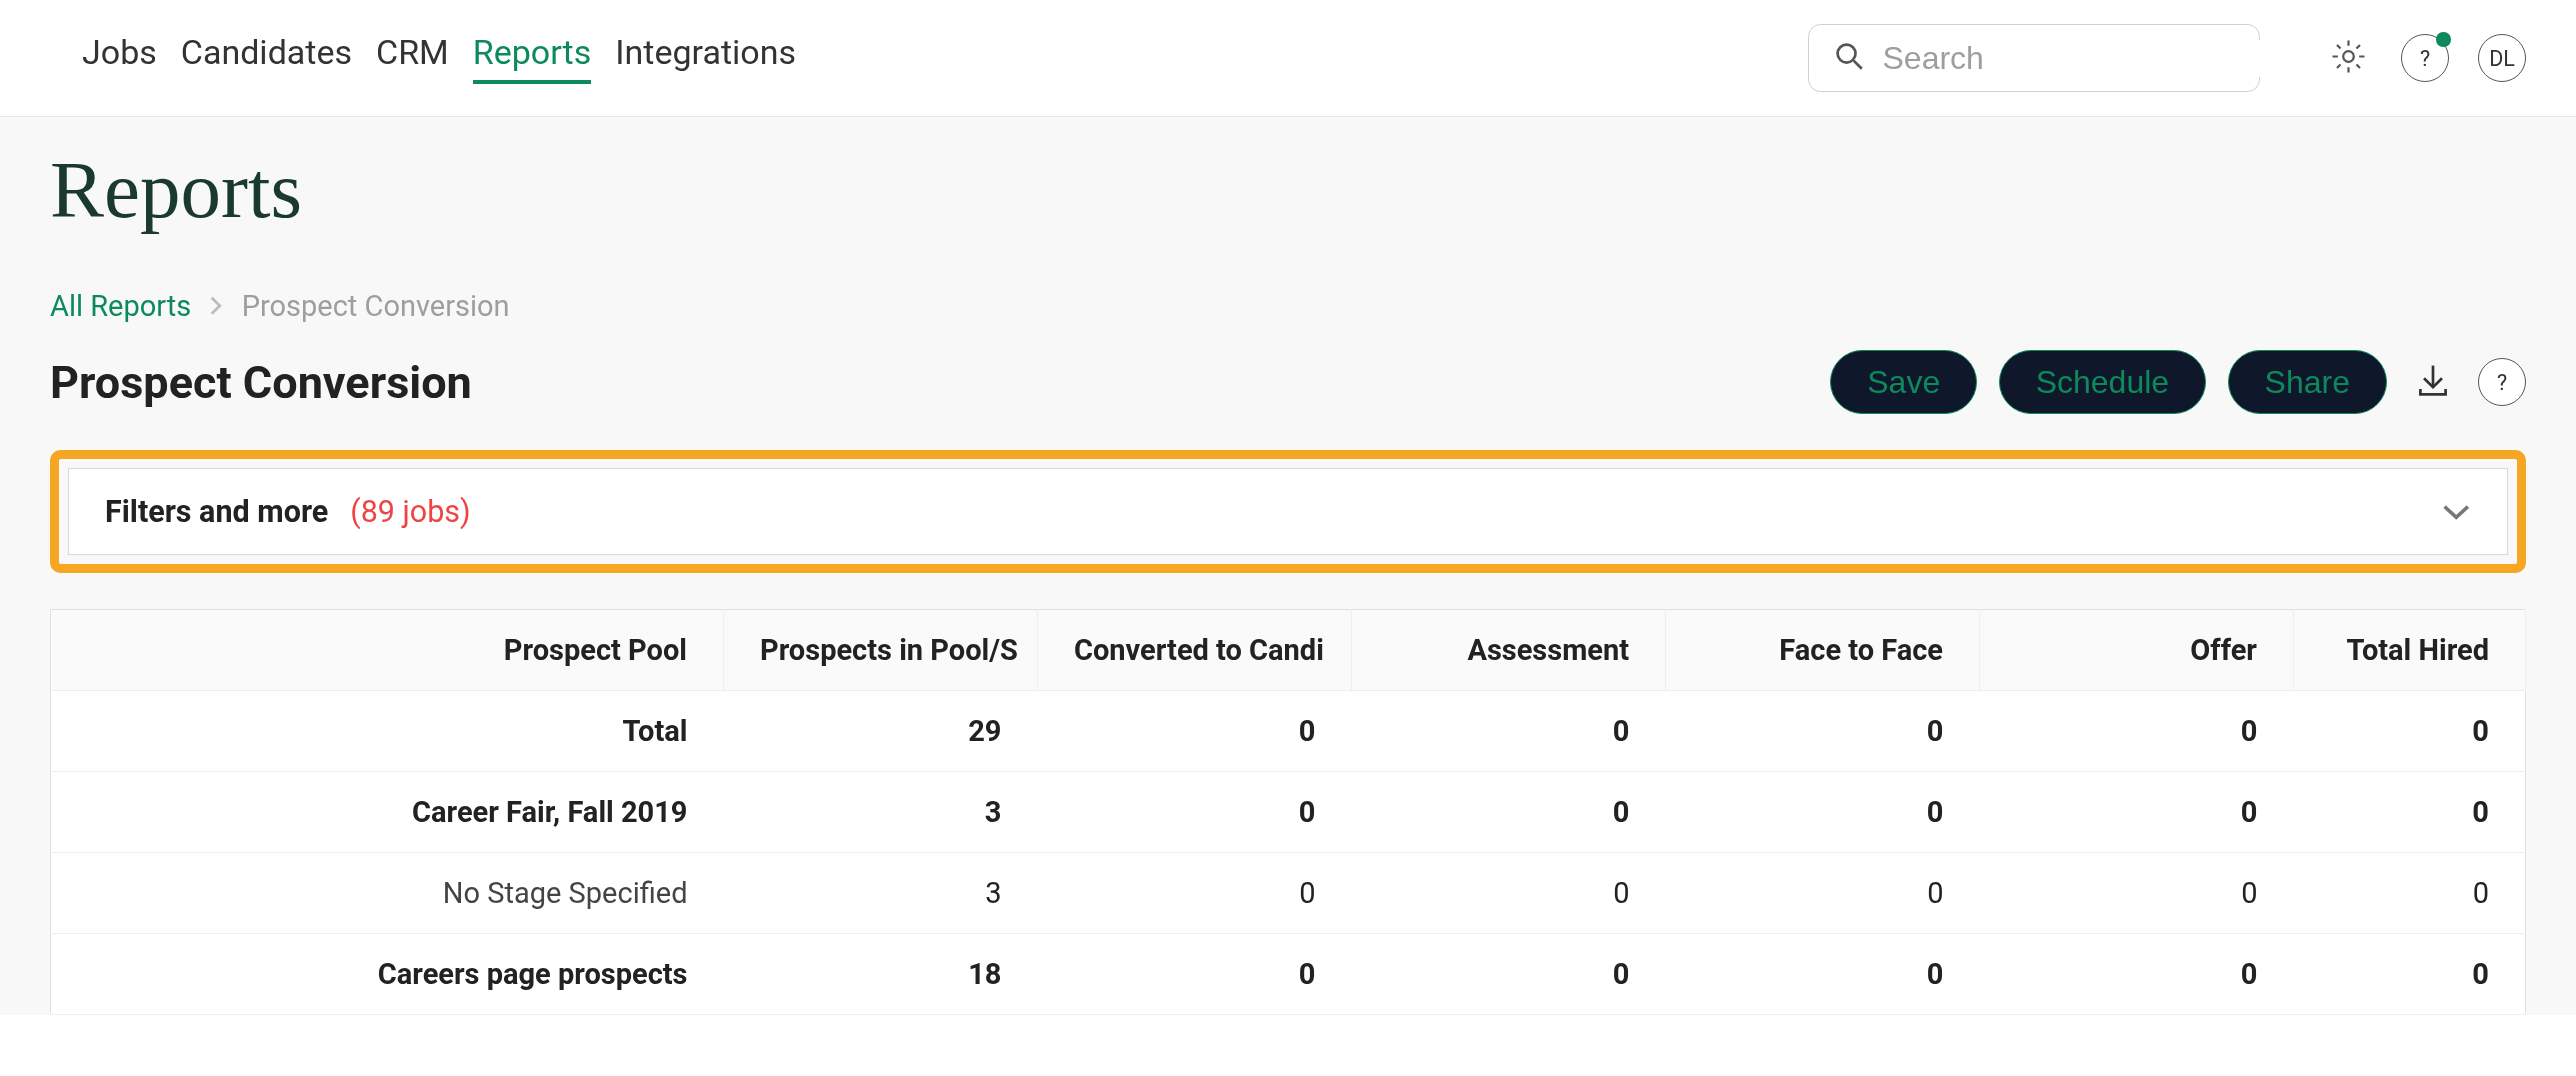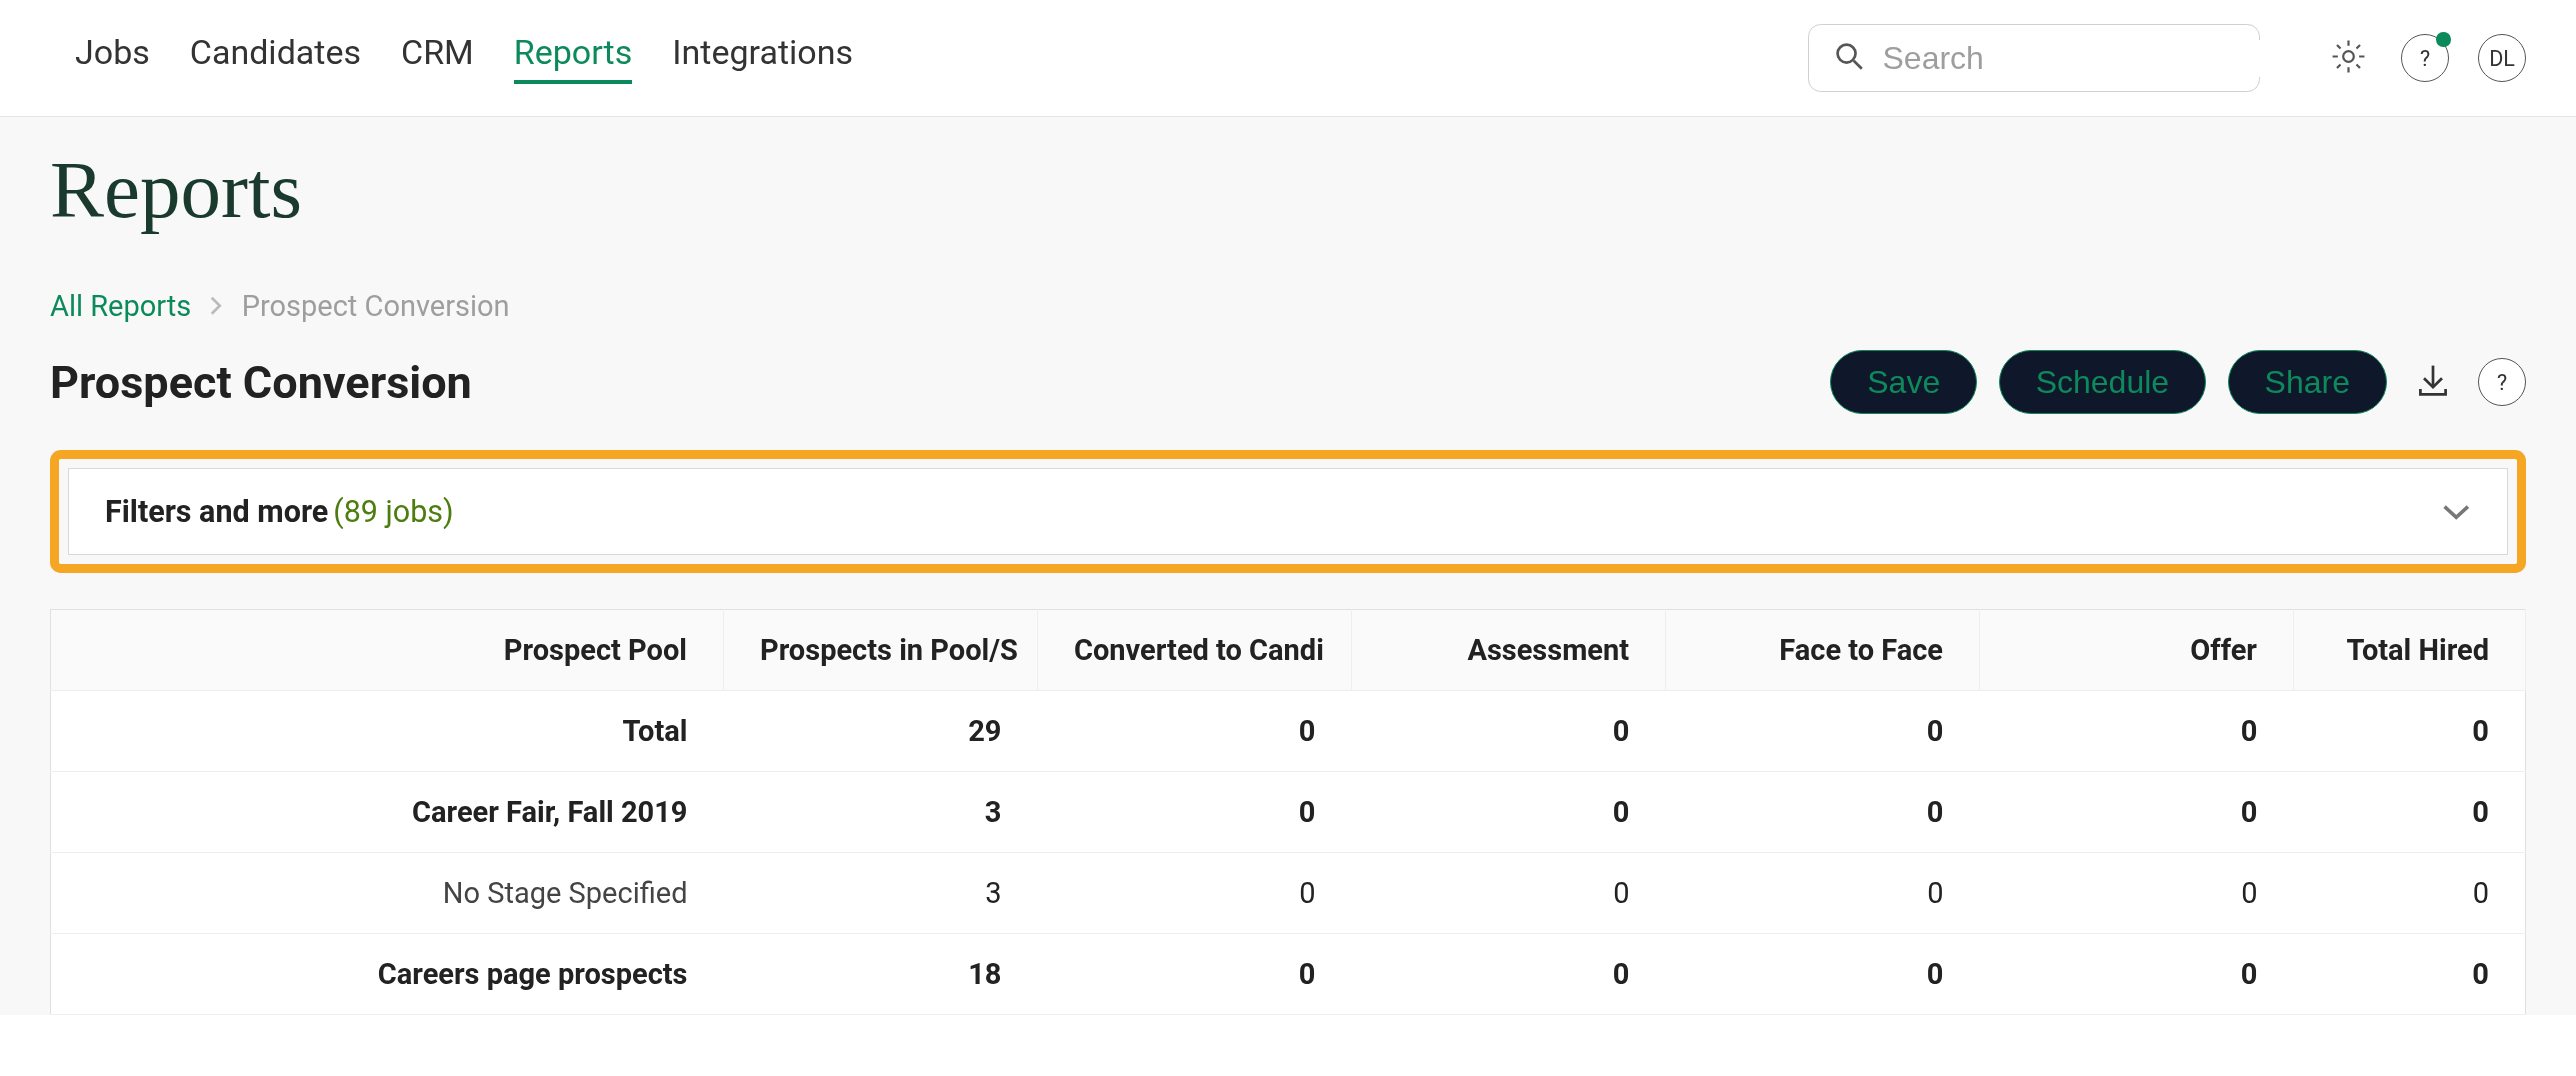--- a/index.html
+++ b/index.html
@@ -27,22 +27,22 @@
   }
   .brand .g1 { color: #222; font-weight: 400; }
   .brand .g2 { color: #0d8a5b; font-weight: 400; }
   .brand-caret {
     margin-left: 16px;
     display: inline-flex;
     align-items: center;
   }
   .nav-links {
     display: flex;
-    gap: 40px;
-    margin-left: 25px;
+    gap: 24px;
+    margin-left: 32px;
   }
   .nav-link {
     font-size: 34px;
     color: #333;
     cursor: pointer;
     padding-bottom: 7.2px;
     border-bottom: 4.5px solid transparent;
   }
   .nav-link.active {
     color: #0d8a5b;
@@ -169,21 +169,21 @@
   .filters-bar {
     background: #fff;
     border: 0.9px solid #d8d8d8;
     display: flex;
     align-items: center;
     padding: 25px 36px;
     font-size: 30.5px;
     cursor: pointer;
   }
   .filters-bar .lbl { font-weight: 700; }
-  .filters-bar .count { color: #4d7c0f; margin-left: 5px; }
+  .filters-bar .count { color: #ef4444; margin-left: 22px; }
   .filters-bar .chev { margin-left: auto; }
   
   .tbl {
     width: 100%;
     border: 0.9px solid #e0e0e0;
     border-collapse: collapse;
     background: #fff;
     table-layout: fixed;
   }
   .tbl th, .tbl td {

